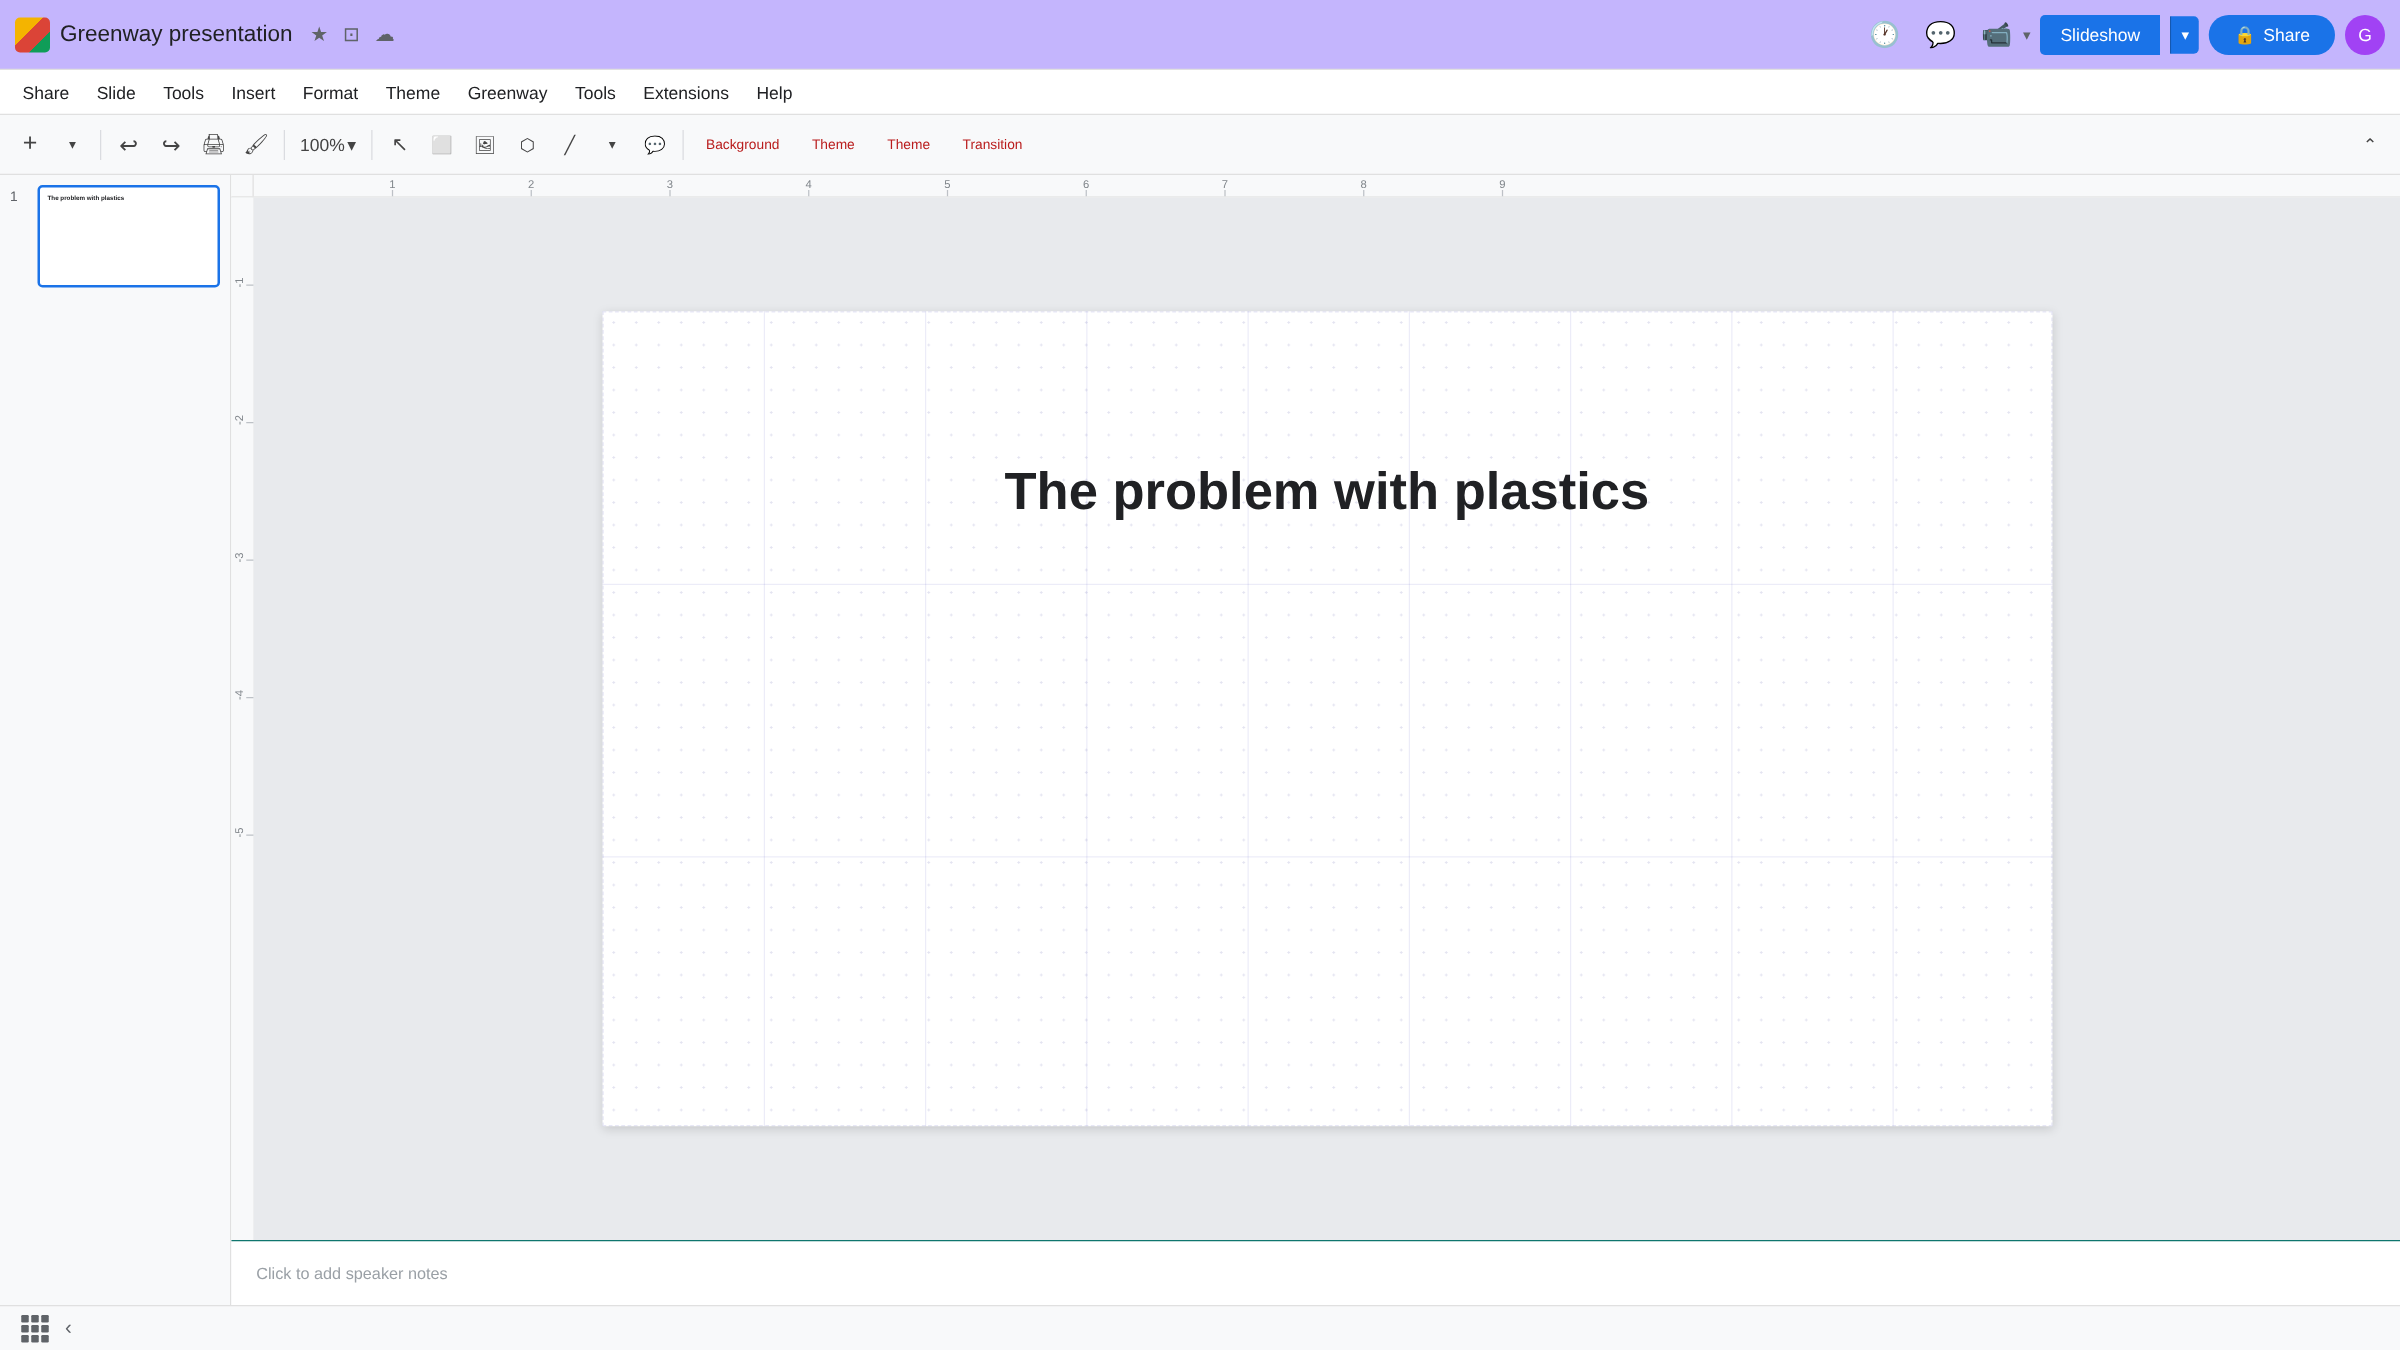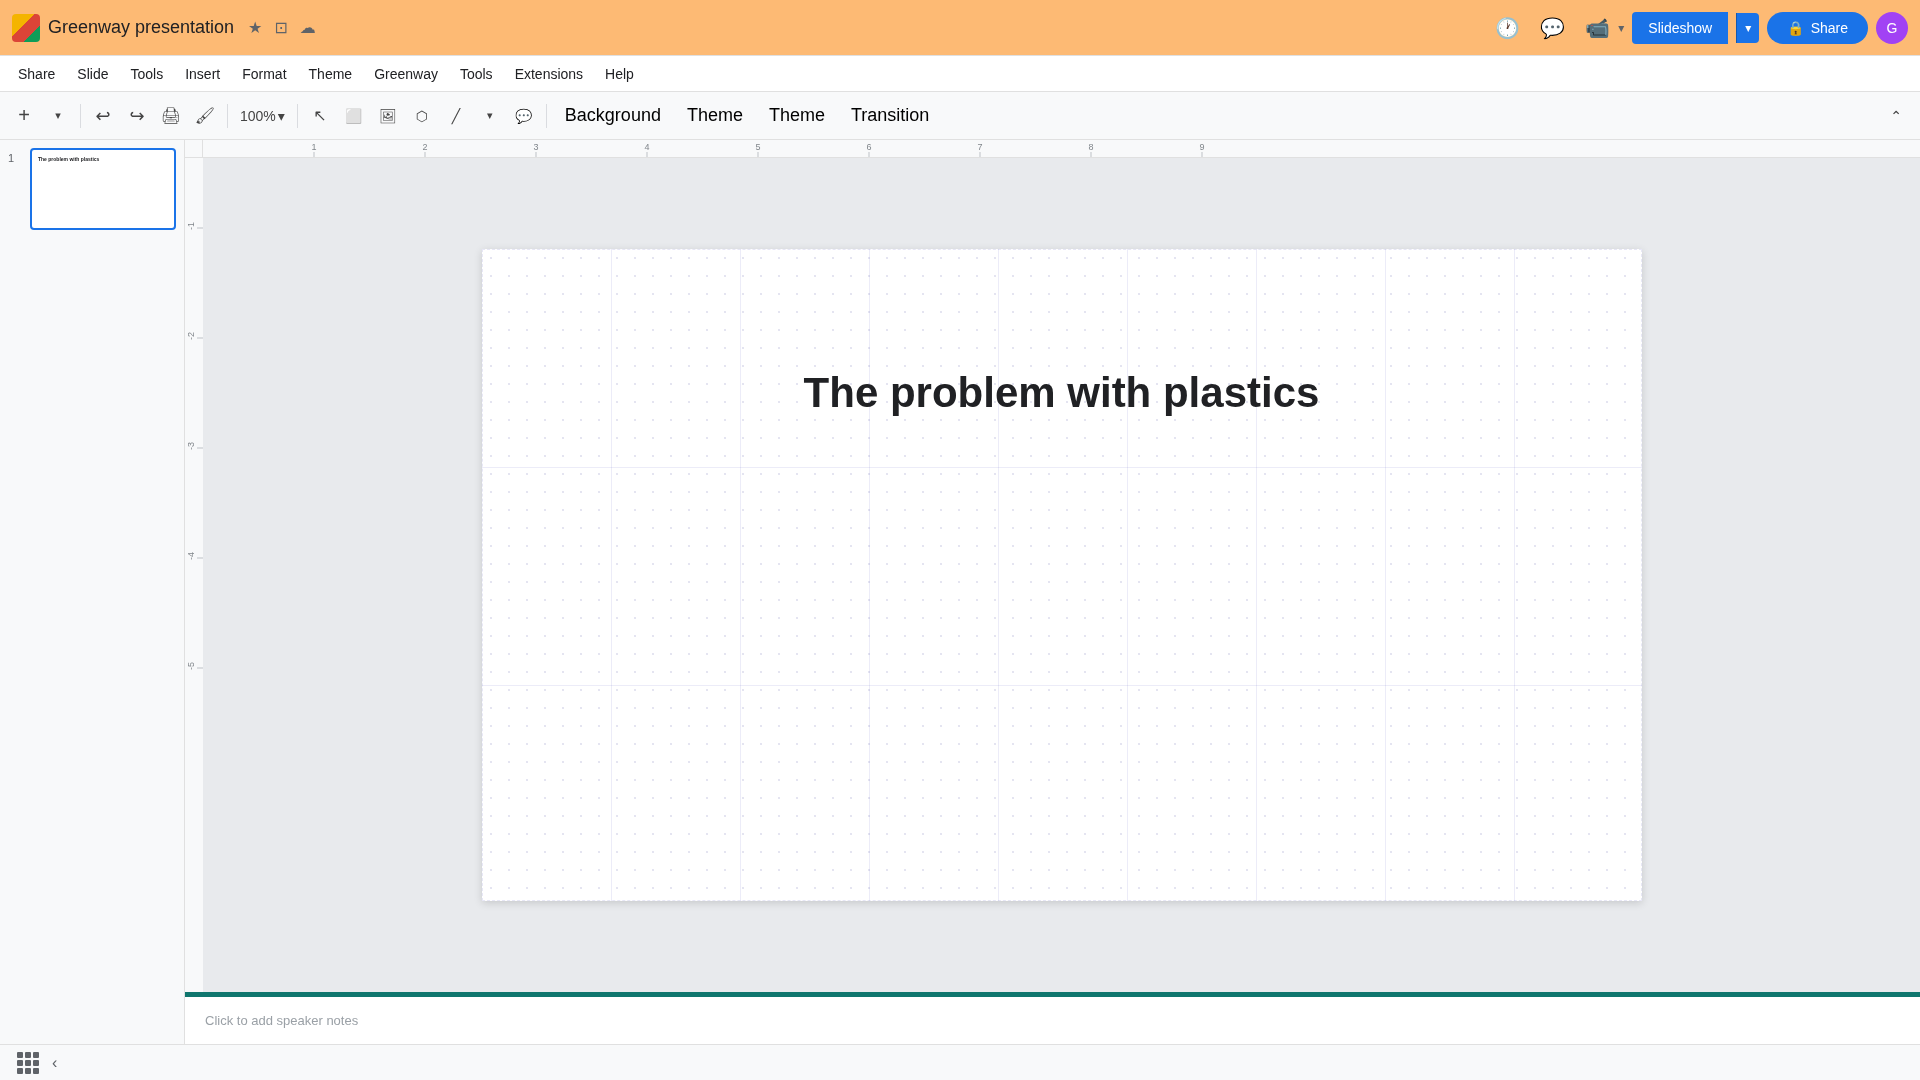--- a/index.html
+++ b/index.html
@@ -1,21 +1,21 @@
 <!DOCTYPE html>
 <html><head>
   <meta charset="utf-8">
   <style>
     * { box-sizing: border-box; margin: 0; padding: 0; }
     body { font-family: 'Arial', sans-serif; background: #f8f9fa; width: 1920px; height: 1080px; overflow: hidden; display: flex; flex-direction: column; }
 
     
     .title-bar {
       display: flex; align-items: center; height: 56px;
-      background: #fdba74; padding: 0 12px;
+      background: #c4b5fd; padding: 0 12px;
       border-bottom: 1px solid #e0e0e0;
       gap: 8px;
     }
     .app-logo {
       width: 28px; height: 28px;
       background: linear-gradient(135deg, #f4b400 0%, #f4b400 40%, #db4437 40%, #db4437 70%, #0f9d58 70%);
       border-radius: 4px;
       flex-shrink: 0;
     }
     .doc-title { font-size: 18px; color: #202124; font-weight: 400; margin-right: 4px; }
@@ -60,21 +60,21 @@
       width: 32px; height: 32px; display: flex; align-items: center; justify-content: center;
       border: none; background: transparent; cursor: pointer; border-radius: 4px;
       font-size: 16px; color: #444;
     }
     .tb-separator { width: 1px; height: 24px; background: #dadce0; margin: 0 4px; }
     .tb-dropdown { display: flex; align-items: center; border: none; background: transparent; cursor: pointer; border-radius: 4px; padding: 4px 6px; font-size: 14px; color: #444; gap: 2px; }
 
     
     .format-btn-group { display: flex; align-items: center; gap: 2px; }
     .format-option-btn {
-      padding: 4px 12px; font-size: 18px; color: #000000; border: none; background: transparent;
+      padding: 4px 12px; font-size: 11px; color: #b91c1c; border: none; background: transparent;
       cursor: pointer; border-radius: 4px;
     }
 
     
     .main-area { display: flex; flex: 1; overflow: hidden; }
 
     
     .slides-panel {
       width: 185px; background: #f8f9fa; border-right: 1px solid #e0e0e0;
       overflow-y: auto; padding: 8px 8px; flex-shrink: 0;
@@ -98,21 +98,21 @@
       position: absolute; top: 0; left: 0; right: 0; bottom: 0;
       background-image: radial-gradient(circle, rgba(150,150,200,0.25) 1px, transparent 1px);
       background-size: 18px 18px;
     }
     .slide-title-text {
       position: absolute; top: 120px; left: 0; right: 0;
       text-align: center; font-size: 42px; font-weight: 700; color: #202124;
       font-family: Arial, sans-serif;
     }
     .notes-area {
-      height: 52px; background: #fff; border-top: 5px solid #0f766e;
+      height: 52px; background: #fff; border-top: 1px solid #0f766e;
       display: flex; align-items: center; padding: 0 20px;
       font-size: 13px; color: #9aa0a6; cursor: text; width: 100%;
     }
 
     
     .status-bar {
       height: 36px; background: #f8f9fa; border-top: 1px solid #e0e0e0;
       display: flex; align-items: center; padding: 0 12px; gap: 8px;
     }
     .grid-icon-btn { width: 32px; height: 32px; display: flex; align-items: center; justify-content: center; cursor: pointer; border-radius: 4px; }

